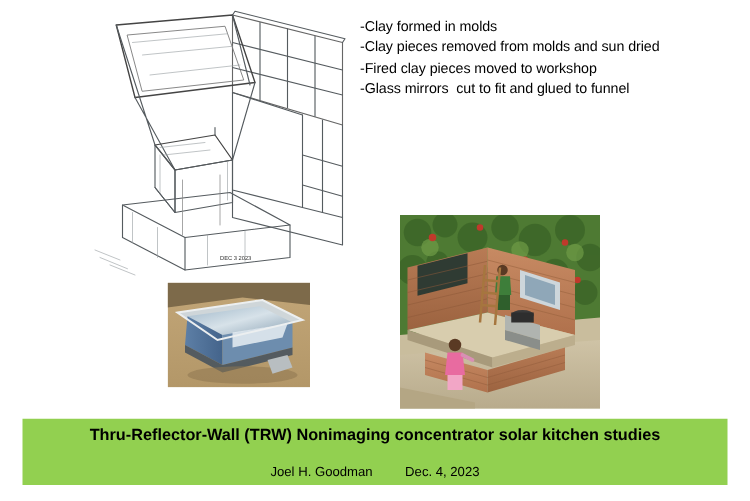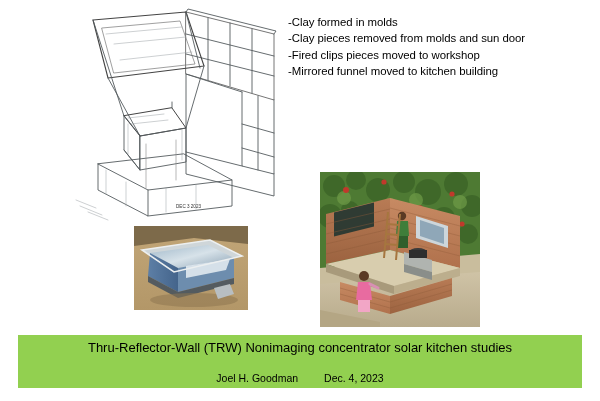--- a/index.html
+++ b/index.html
@@ -75,21 +75,21 @@
     width: 564px;
     height: 53px;
     background: #92d050;
     display: flex;
     flex-direction: column;
     align-items: center;
     justify-content: center;
   }
   #banner-title {
     font-size: 13px;
-    font-weight: normal;
+    font-weight: bold;
     color: #000000;
     text-align: center;
     line-height: 16px;
   }
   #banner-sub {
     margin-top: 16px;
     font-size: 10.5px;
     color: #000000;
     text-align: center;
   }
@@ -146,23 +146,23 @@
         <path d="M40 196 L60 204 M44 202 L66 211 M52 208 L72 216" stroke="#9aa0a4" stroke-width="0.5"></path>
 
         <path d="M110 140 L110 184 M140 136 L140 176" stroke="#888" stroke-width="0.6"></path>
       </g>
       <text class="sketch-label" x="140" y="204">DEC 3 2023</text>
     </svg>
   </div>
 
   <div id="bullets">
     <div class="bullet">-Clay formed in molds</div>
-    <div class="bullet">-Clay pieces removed from molds and sun door</div>
-    <div class="bullet">-Fired clips pieces moved to workshop</div>
-    <div class="bullet">-Mirrored funnel moved to kitchen building</div>
+    <div class="bullet">-Clay pieces removed from molds and sun dried</div>
+    <div class="bullet">-Fired clay pieces moved to workshop</div>
+    <div class="bullet">-Glass mirrors  cut to fit and glued to funnel</div>
   </div>
 
   <div id="photo-reflector">
     <svg viewBox="0 0 114 84" width="114" height="84" xmlns="http://www.w3.org/2000/svg">
       <defs>
         <linearGradient id="ground" x1="0" y1="0" x2="0" y2="1">
           <stop offset="0" stop-color="#c2a678"></stop>
           <stop offset="1" stop-color="#b39768"></stop>
         </linearGradient>
         <linearGradient id="mirror" x1="0" y1="0" x2="1" y2="1">

